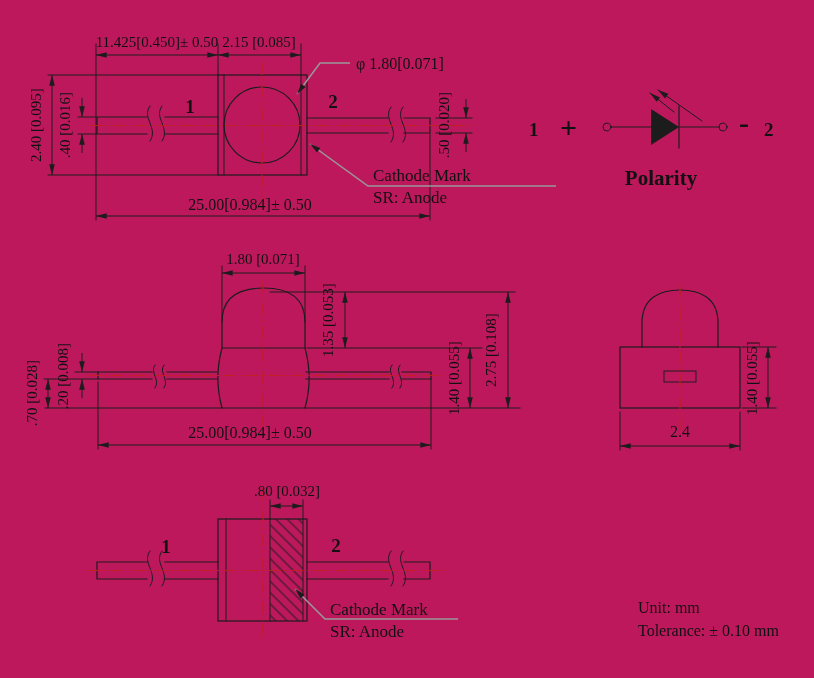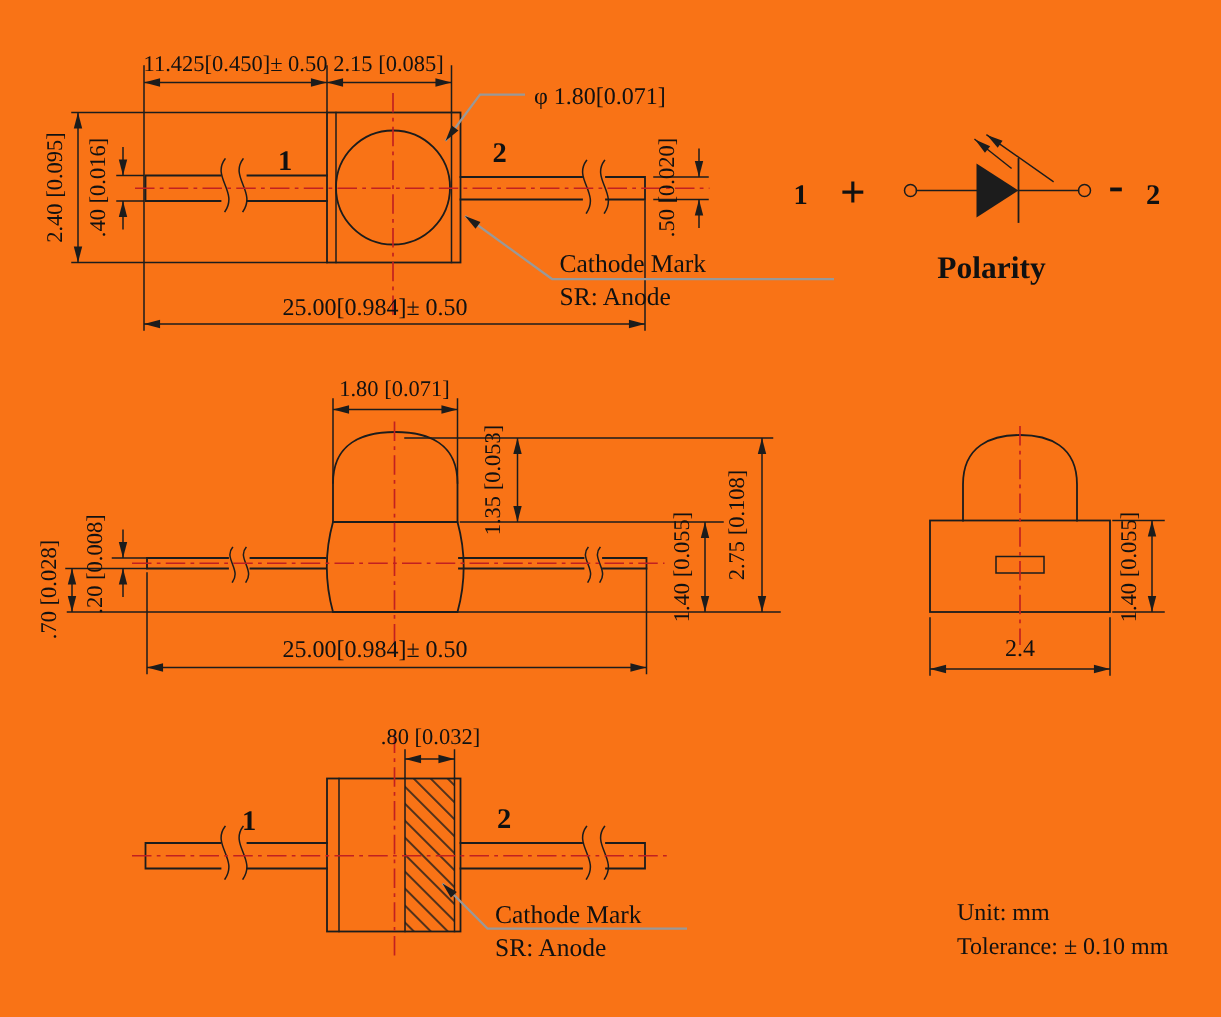--- a/index.html
+++ b/index.html
@@ -1,16 +1,16 @@
 <!DOCTYPE html>
 <html><head>
 <meta charset="utf-8">
 <style>
   html,body{margin:0;padding:0;background:#ffffff;}
-  .stage{width:814px;height:678px;background:#f97316;position:relative;overflow:hidden;}
+  .stage{width:814px;height:678px;background:#be185d;position:relative;overflow:hidden;}
   svg{display:block;}
   text{font-family:"Liberation Serif","DejaVu Serif",serif;fill:#111111;}
   .ln{stroke:#1c1c1c;stroke-width:1.2;fill:none;stroke-linecap:square;}
   .thin{stroke:#1c1c1c;stroke-width:1;fill:none;stroke-linecap:square;}
   .dim{stroke:#1c1c1c;stroke-width:1;fill:none;}
   .red{stroke:#c22020;stroke-width:1.1;fill:none;stroke-dasharray:13 3.5 2.5 3.5;}
   .gray{stroke:#999999;stroke-width:1.5;fill:none;}
   .t15{font-size:15px;}
   .t16{font-size:16px;}
   .t17{font-size:17px;}

